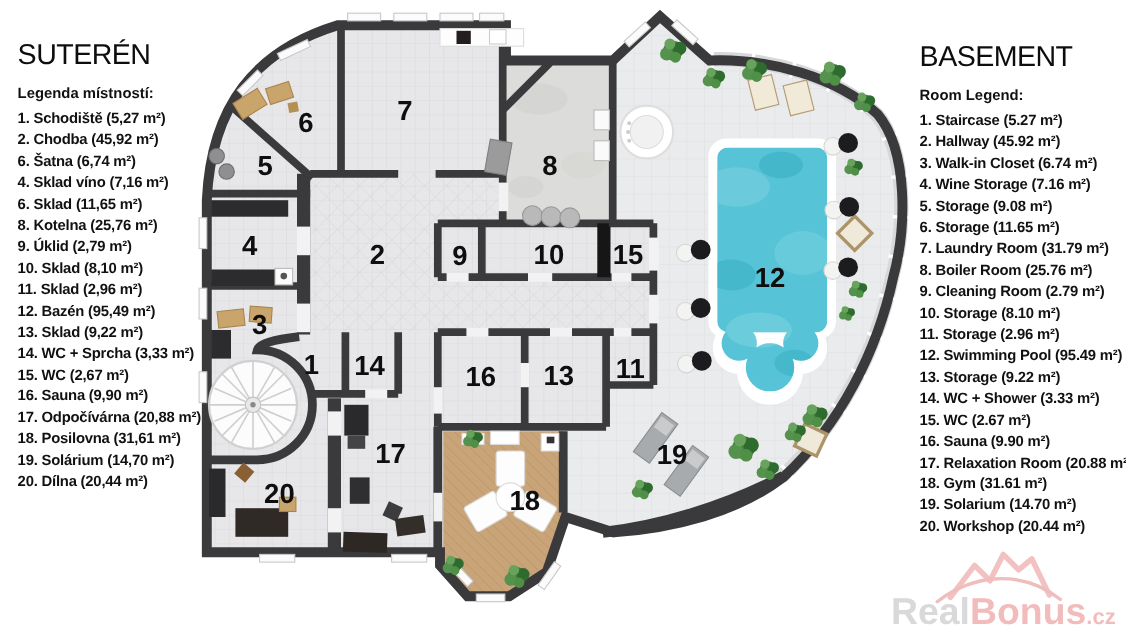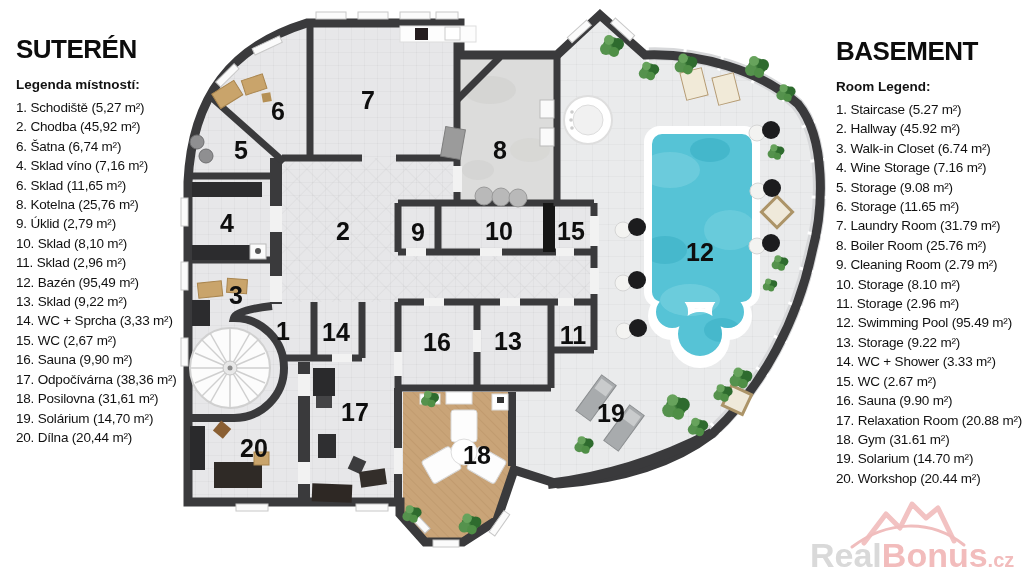--- a/index.html
+++ b/index.html
@@ -1,23 +1,23 @@
 <!DOCTYPE html>
 <html><head>
 <meta charset="utf-8">
 <style>
   html,body{margin:0;padding:0;background:#fff;}
   #stage{position:relative;width:1024px;height:576px;background:#ffffff;overflow:hidden;
          font-family:"Liberation Sans",sans-serif;}
   .legend{position:absolute;top:34px;color:#111;}
   #legend-left{left:16px;}
   #legend-right{left:836px;top:36px;}
-  .legend h1{margin:0 0 12px 0;font-size:26px;font-weight:700;letter-spacing:-.5px;color:#0d0d0d;}
+  .legend h1{margin:0 0 12px 0;font-size:26px;font-weight:400;letter-spacing:-.5px;color:#0d0d0d;}
   .legend .sub{font-size:13.5px;font-weight:700;margin-bottom:6px;margin-top:10px;}
-  .legend .li{font-size:13.5px;font-weight:400;line-height:19.4px;letter-spacing:-.2px;white-space:nowrap;}
+  .legend .li{font-size:13.5px;font-weight:700;line-height:19.4px;letter-spacing:-.2px;white-space:nowrap;}
   #plan{position:absolute;left:0;top:0;}
   svg text.rl{font-family:"Liberation Sans",sans-serif;font-size:25px;font-weight:700;fill:#0e0e0e;
               text-anchor:middle;}
   svg text.wm{font-family:"Liberation Sans",sans-serif;font-weight:700;}
 </style>
 </head>
 <body>
 
 <div id="stage">
 
@@ -31,21 +31,21 @@
     <div class="li">6. Sklad (11,65 m²)</div>
     <div class="li">8. Kotelna (25,76 m²)</div>
     <div class="li">9. Úklid (2,79 m²)</div>
     <div class="li">10. Sklad (8,10 m²)</div>
     <div class="li">11. Sklad (2,96 m²)</div>
     <div class="li">12. Bazén (95,49 m²)</div>
     <div class="li">13. Sklad (9,22 m²)</div>
     <div class="li">14. WC + Sprcha (3,33 m²)</div>
     <div class="li">15. WC (2,67 m²)</div>
     <div class="li">16. Sauna (9,90 m²)</div>
-    <div class="li">17. Odpočívárna (38,36 m²)</div>
+    <div class="li">17. Odpočívárna (20,88 m²)</div>
     <div class="li">18. Posilovna (31,61 m²)</div>
     <div class="li">19. Solárium (14,70 m²)</div>
     <div class="li">20. Dílna (20,44 m²)</div>
   </div>
 
   <div class="legend" id="legend-right">
     <h1>BASEMENT</h1>
     <div class="sub">Room Legend:</div>
     <div class="li">1. Staircase (5.27 m²)</div>
     <div class="li">2. Hallway (45.92 m²)</div>

